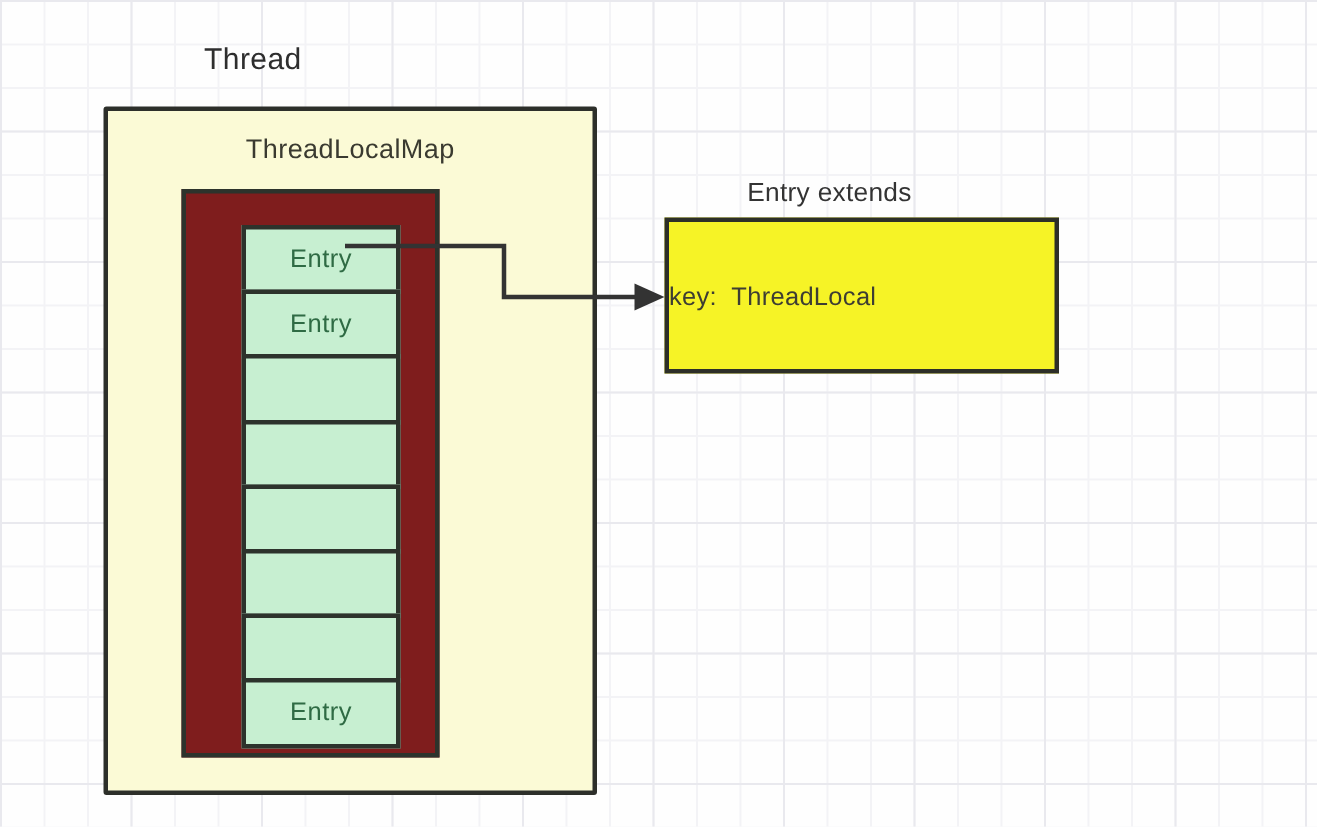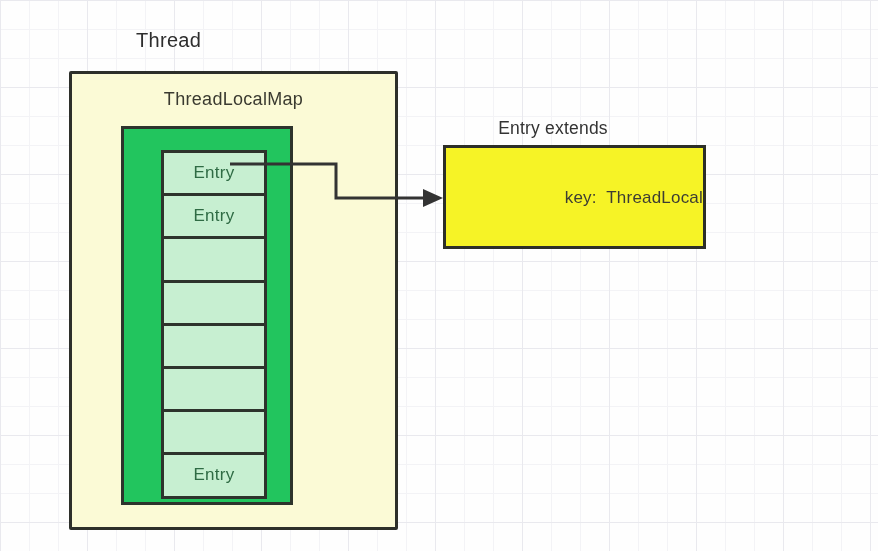--- a/index.html
+++ b/index.html
@@ -23,42 +23,42 @@
   #map-box{
     left:37px;top:71px;width:329px;height:459px;
     background:#fbfad6;border:3px solid #2d2f2a;border-radius:2px;margin-left:32px;
   }
   #map-title{
     left:0;right:0;top:15px;text-align:center;
     font-size:18px;color:#3a3a30;letter-spacing:.3px;
   }
   #table-box{
     left:49px;top:52px;width:172px;height:379px;
-    background:#22c55e;border:3px solid #2d332c;
+    background:#7f1d1d;border:3px solid #2d332c;
   }
   #entry-stack{
     left:37px;top:21px;width:106px;
   }
   .cell{
     box-sizing:border-box;height:46.2px;margin-top:-3px;
     background:#c7efd1;border:3px solid #2d332c;
     display:flex;align-items:center;justify-content:center;
     font-size:17px;color:#2f6b44;letter-spacing:.3px;
   }
   .cell:first-child{margin-top:0;}
 
   #entry-note{
     left:373px;top:76px;width:360px;text-align:center;
     font-size:17.5px;color:#333;line-height:24px;letter-spacing:.2px;margin-top:40px;
   }
 
   #entry-box{
     left:443px;top:145px;width:263px;height:104px;
     background:#f6f326;border:3px solid #2d2f28;
-    display:flex;flex-direction:column;align-items:flex-end;justify-content:center;
+    display:flex;flex-direction:column;align-items:flex-start;justify-content:center;
     font-size:17px;color:#3d3d33;line-height:23px;letter-spacing:.2px;
   }
   .pre{white-space:pre;}
 
   #arrow-layer{left:0;top:0;width:878px;height:551px;pointer-events:none;}
 </style>
 </head>
 <body>
 
 <div class="abs" id="thread-label">Thread</div>

